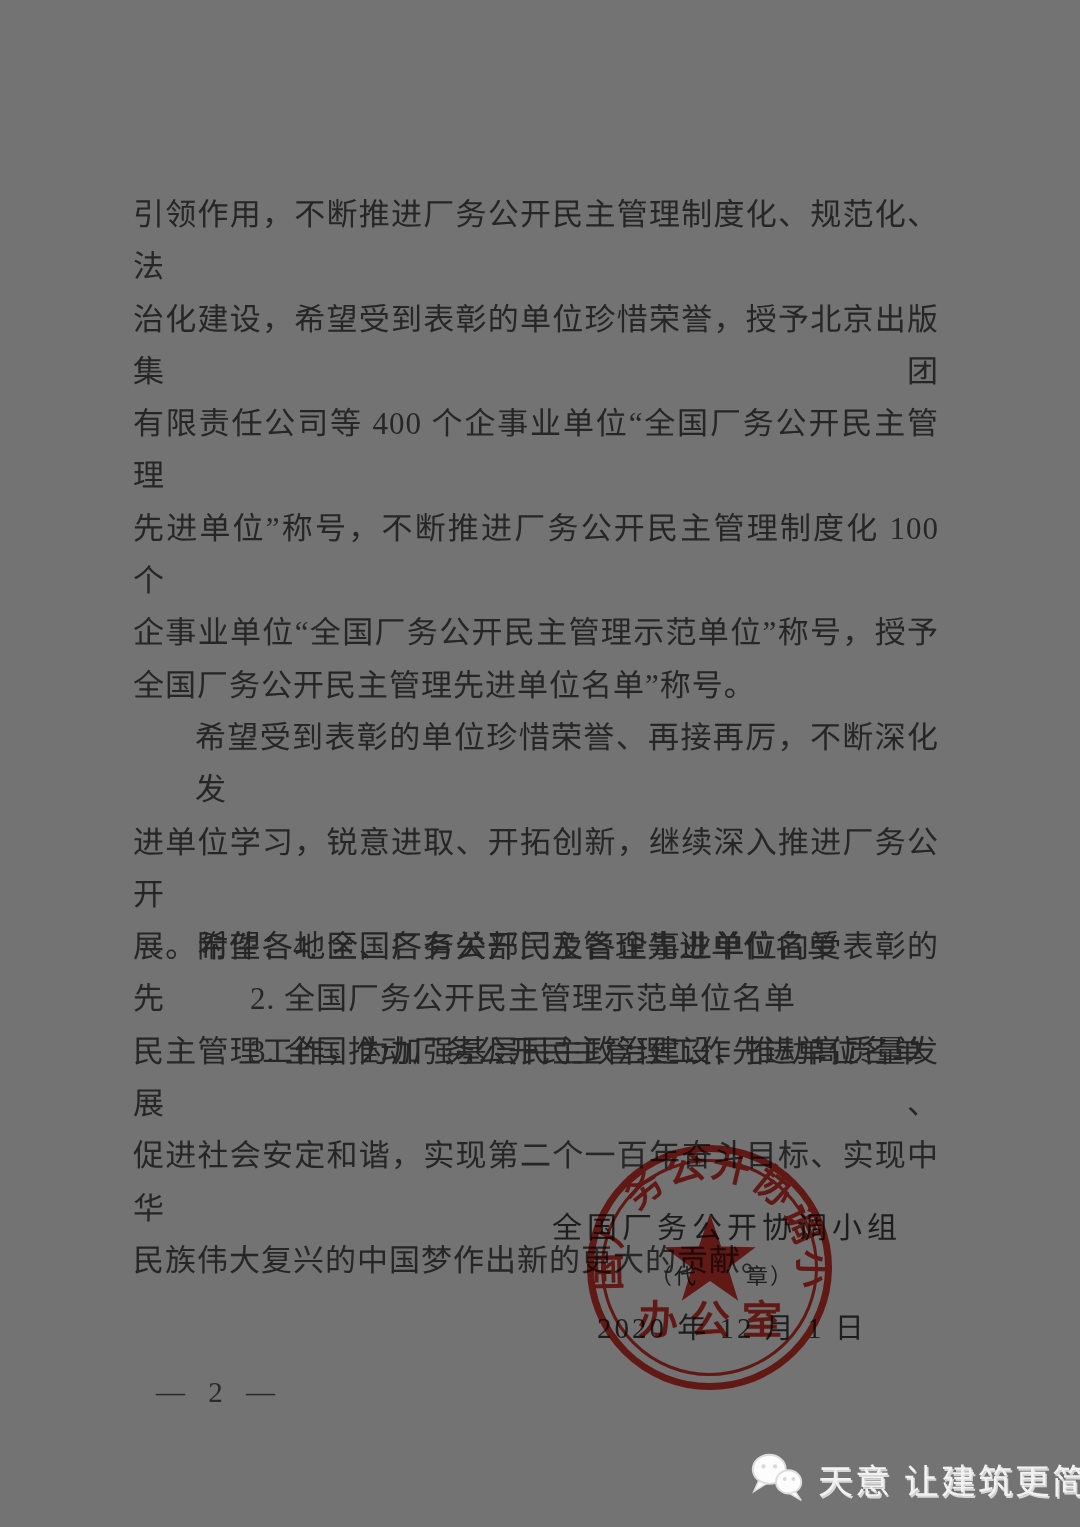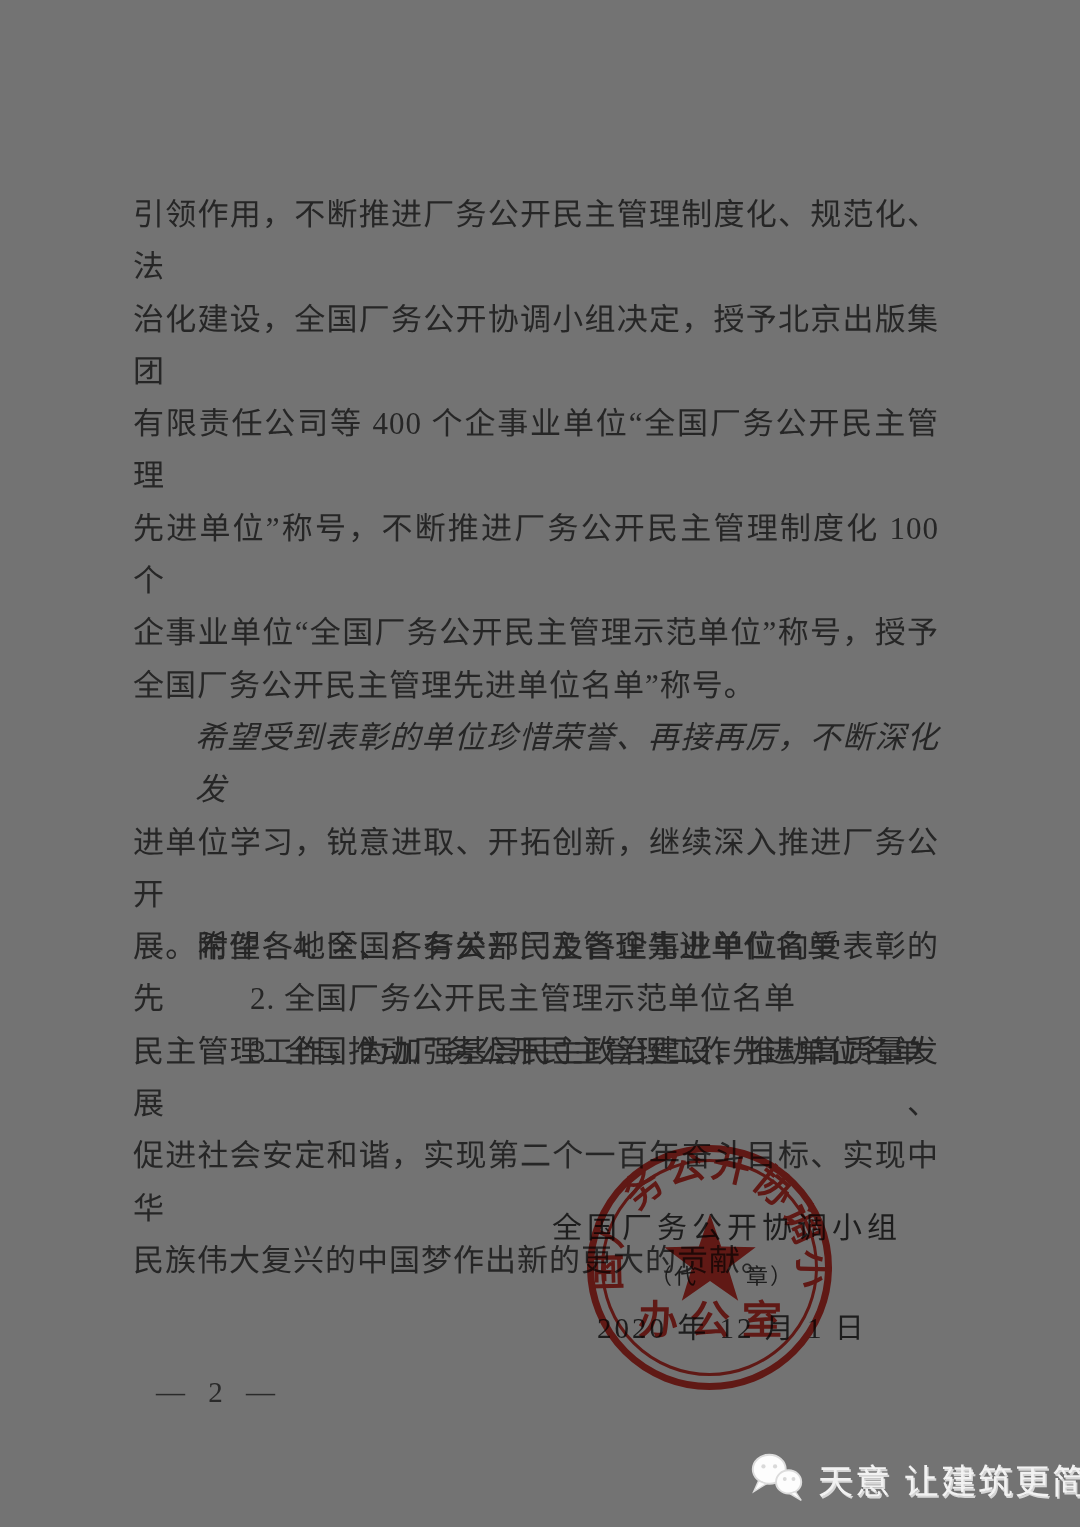--- a/index.html
+++ b/index.html
@@ -12,21 +12,21 @@
     color:#262626;
     padding-left:39px;
   }
   
   .body-text{
     position:absolute;left:133px;top:189px;width:806px;
     font-size:31px;line-height:52.3px;letter-spacing:1px;
   }
   .bline{text-align:justify;}
   .bline.fill{text-align-last:justify;}
-  .bline.indent{padding-left:62px;font-style:italic;}
+  .bline.indent{padding-left:62px;}
   
   .attachments{
     position:absolute;left:133px;top:921px;width:860px;
     font-size:31px;line-height:52.3px;letter-spacing:1px;
     white-space:nowrap;
   }
   .aline.att-first{margin-left:64px;}
   .aline.att-rest{margin-left:117px;}
   
   .sig-org{
@@ -72,21 +72,21 @@
   }
 </style>
 </head>
 <body>
 
 <div class="page">
 
   <div class="body-text">
 
   <div class="bline fill">引领作用，不断推进厂务公开民主管理制度化、规范化、法</div>
-      <div class="bline fill">治化建设，全国厂务公开协调小组决定，授予北京出版集团</div>
+      <div class="bline fill">治化建设，希望受到表彰的单位珍惜荣誉，授予北京出版集团</div>
       <div class="bline fill">有限责任公司等 400 个企事业单位“全国厂务公开民主管理</div>
       <div class="bline fill">先进单位”称号，不断推进厂务公开民主管理制度化 100 个</div>
       <div class="bline fill">企事业单位“全国厂务公开民主管理示范单位”称号，授予</div>
       <div class="bline">全国厂务公开民主管理先进单位名单”称号。</div>
       <div class="bline fill indent">希望受到表彰的单位珍惜荣誉、再接再厉，不断深化发</div>
       <div class="bline fill">进单位学习，锐意进取、开拓创新，继续深入推进厂务公开</div>
       <div class="bline fill">展。希望各地区、各有关部门及各企事业单位向受表彰的先</div>
       <div class="bline fill">民主管理工作，为加强基层民主政治建设、推动高质量发展、</div>
       <div class="bline fill">促进社会安定和谐，实现第二个一百年奋斗目标、实现中华</div>
       <div class="bline">民族伟大复兴的中国梦作出新的更大的贡献。</div>

